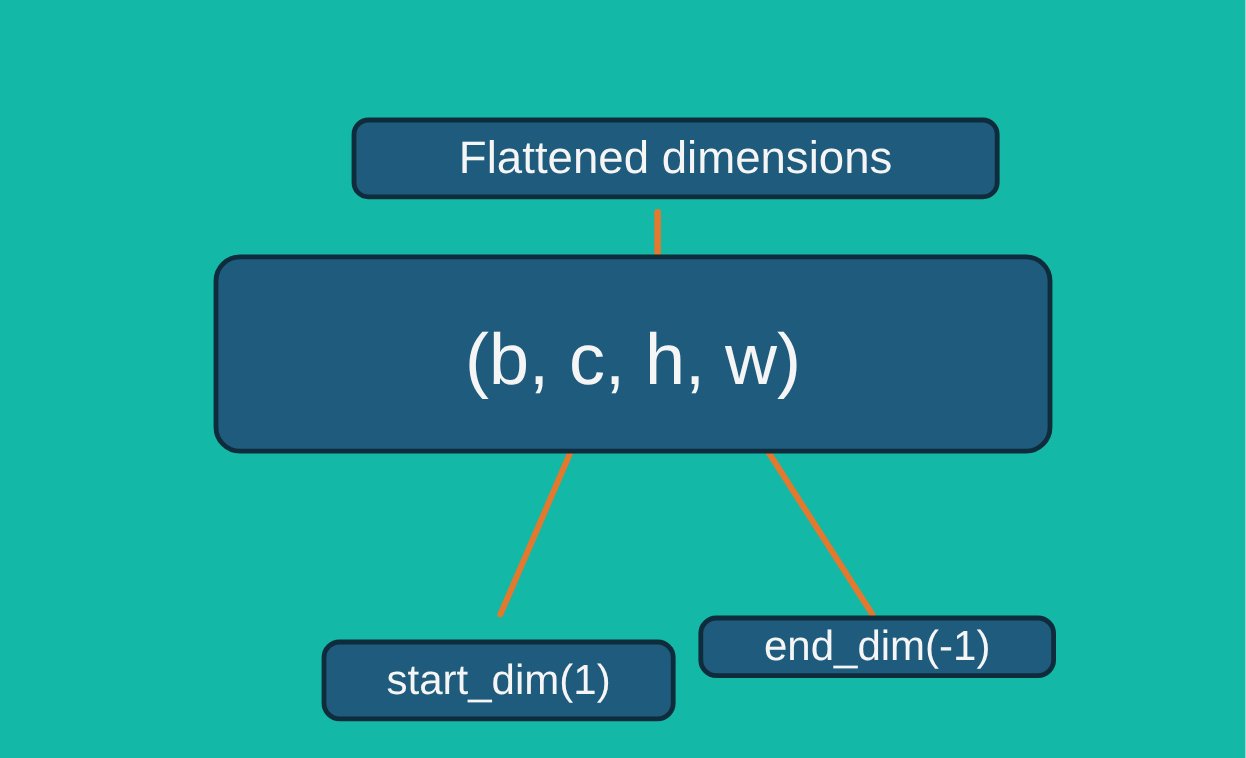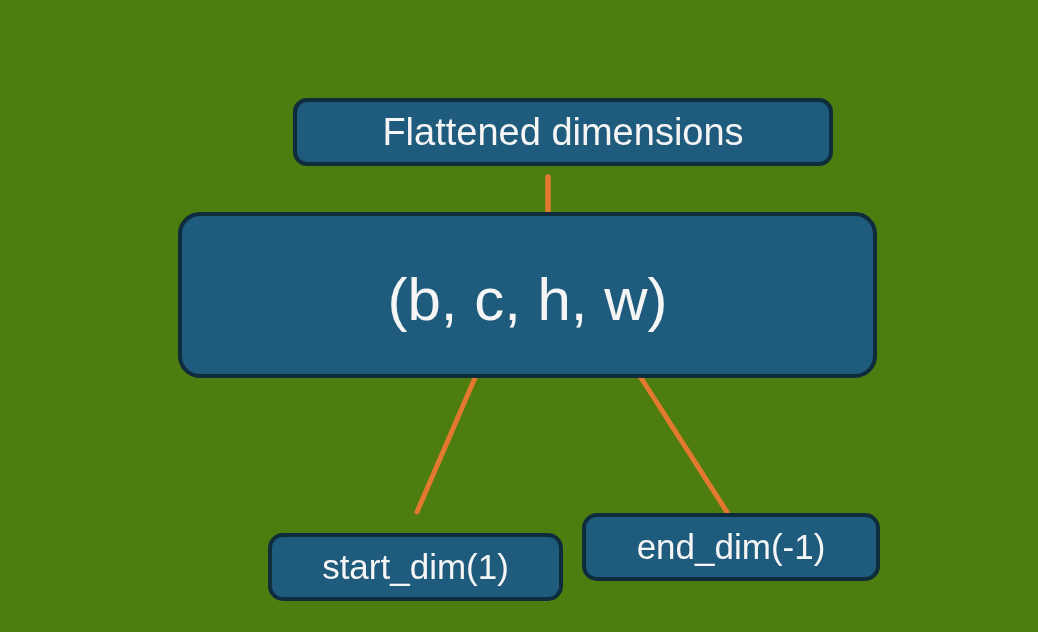--- a/index.html
+++ b/index.html
@@ -4,21 +4,21 @@
 <style>
   html, body {
     margin: 0;
     padding: 0;
     background: #ffffff;
   }
   .canvas {
     position: relative;
     width: 1038px;
     height: 632px;
-    background: #4d7c0f;
+    background: #14b8a6;
     overflow: hidden;
     font-family: "Liberation Sans", sans-serif;
   }
   .connectors {
     position: absolute;
     inset: 0;
     width: 1038px;
     height: 632px;
     pointer-events: none;
   }
@@ -48,21 +48,21 @@
   }
   .box-tensor span { margin-top: 8px; }
   .box-start-dim {
     left: 268px; top: 533px;
     width: 295px; height: 68px;
     border-radius: 15px;
     font-size: 35px;
   }
   .box-end-dim {
     left: 582px; top: 513px;
-    width: 298px; height: 68px;
+    width: 298px; height: 52px;
     border-radius: 15px;
     font-size: 35px;
   }
 </style>
 </head>
 <body>
 
 <div class="canvas">
 
   <svg class="connectors" viewBox="0 0 1038 632" xmlns="http://www.w3.org/2000/svg">

